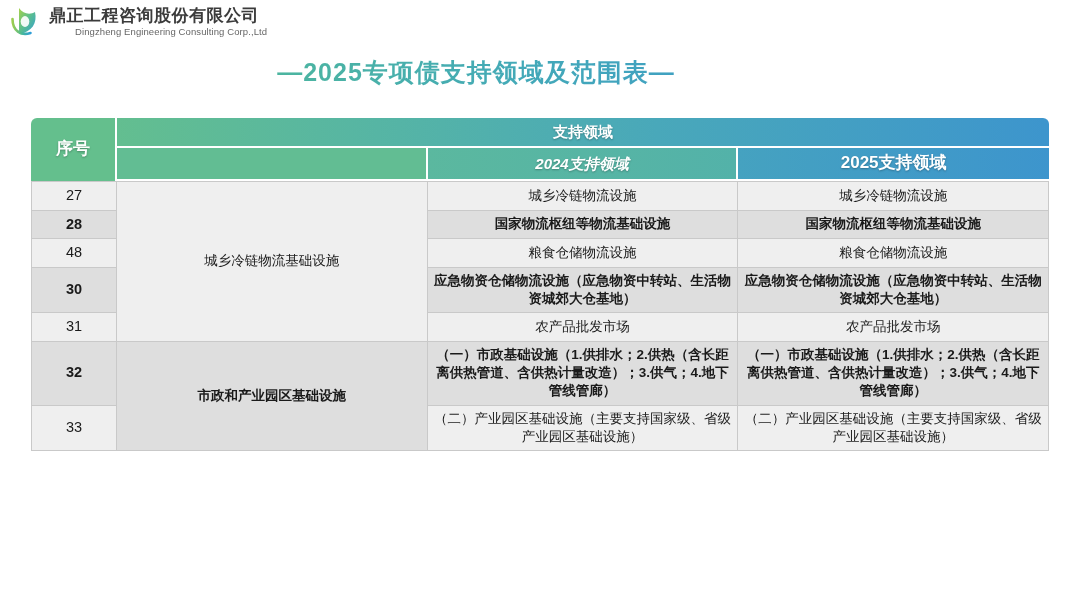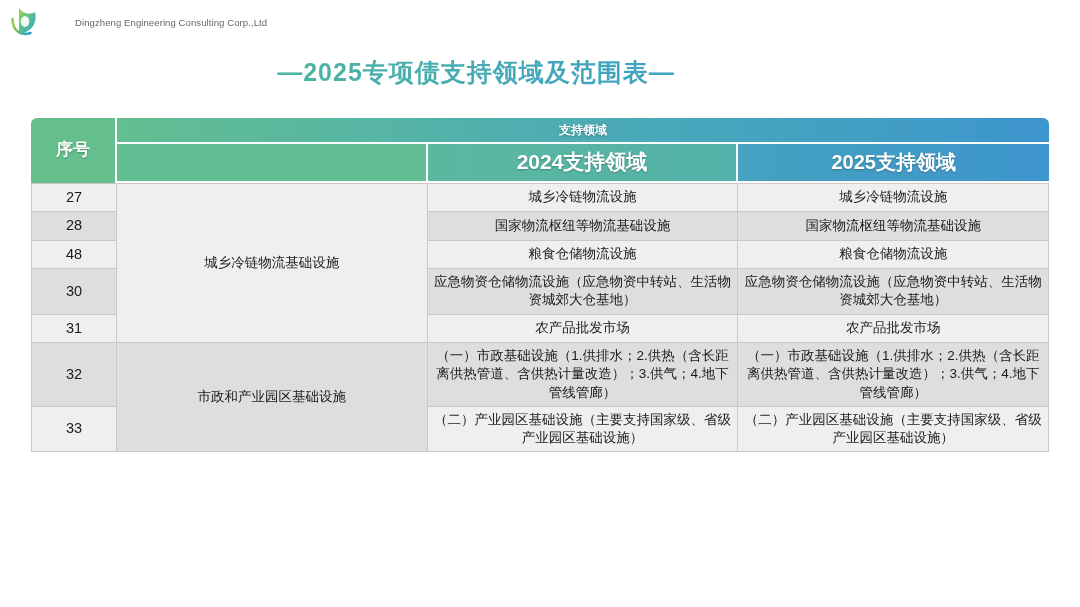--- a/index.html
+++ b/index.html
@@ -101,53 +101,54 @@
     border-bottom: 2px solid #ffffff;
   }
   .th-seq {
     font-size: 17px;
     background: #64bf8d;
     border-bottom: none !important;
     border-top-left-radius: 6px;
     width: 72px;
   }
   .th-domain {
-    font-size: 12px;
+    font-size: 15px;
     background: linear-gradient(to right, #63be90 0%, #56b5a4 28%, #49a8ba 58%, #3d95cd 100%);
     border-top-right-radius: 6px;
     border-right: none !important;
   }
   .th-spacer {
     background: #62bd93;
     width: 113px;
   }
   .th-2024 {
-    font-size: 21px;
+    font-size: 15px;
     background: linear-gradient(to right, #5bb89f 0%, #53b2a9 100%);
     width: 365px;
+    font-style: italic;
   }
   .th-2025 {
-    font-size: 20px;
+    font-size: 17px;
     background: linear-gradient(to right, #45a2c0 0%, #3d95cd 100%);
     border-right: none !important;
   }
 
   
   tbody td {
     border-right: 1px solid #c9c9c9;
     border-bottom: 1px solid #c9c9c9;
   }
   tbody tr td:first-child {
     border-left: 1px solid #c9c9c9;
   }
   tbody tr:first-child td {
     border-top: 1px solid #c9c9c9;
   }
   .row-light td { background: #efefef; }
-  .row-dark  td { background: #dedede; }
+  .row-dark  td { background: #dedede; font-weight: bold; }
 
   td.seq { font-size: 14.5px; margin-top: 24px; }
   td.cat {
     font-size: 13.5px;
     background: #efefef !important;
   }
   td.cat.cat-dark {
     background: #dedede !important;
   }
   td.cell-2024, td.cell-2025 {
@@ -172,20 +173,21 @@
           <stop offset="55%" stop-color="#46b79b"></stop>
           <stop offset="100%" stop-color="#2e9ed6"></stop>
         </linearGradient>
       </defs>
       <path d="M11 3 L11 29 C24 27 29.5 18 27 7 C22 10 15 9 11 3 Z" fill="url(#lgLeaf)"></path>
       <path d="M4.5 14 C4.5 26 13 31 22.5 28" fill="none" stroke="url(#lgArc)" stroke-width="2.6" stroke-linecap="round"></path>
       <ellipse cx="17" cy="16.5" rx="4.3" ry="5.4" fill="#ffffff" opacity="0.92"></ellipse>
     </svg>
   </div>
   <div class="brand-text">
+    <div class="brand-cn">鼎正工程咨询股份有限公司</div>
     <div class="brand-en">Dingzheng Engineering Consulting Corp.,Ltd</div>
   </div>
 </div>
 
 <div class="page-title">—2025专项债支持领域及范围表—</div>
 
 <div class="table-wrap">
   <table class="sheet">
     <thead>
       <tr>

